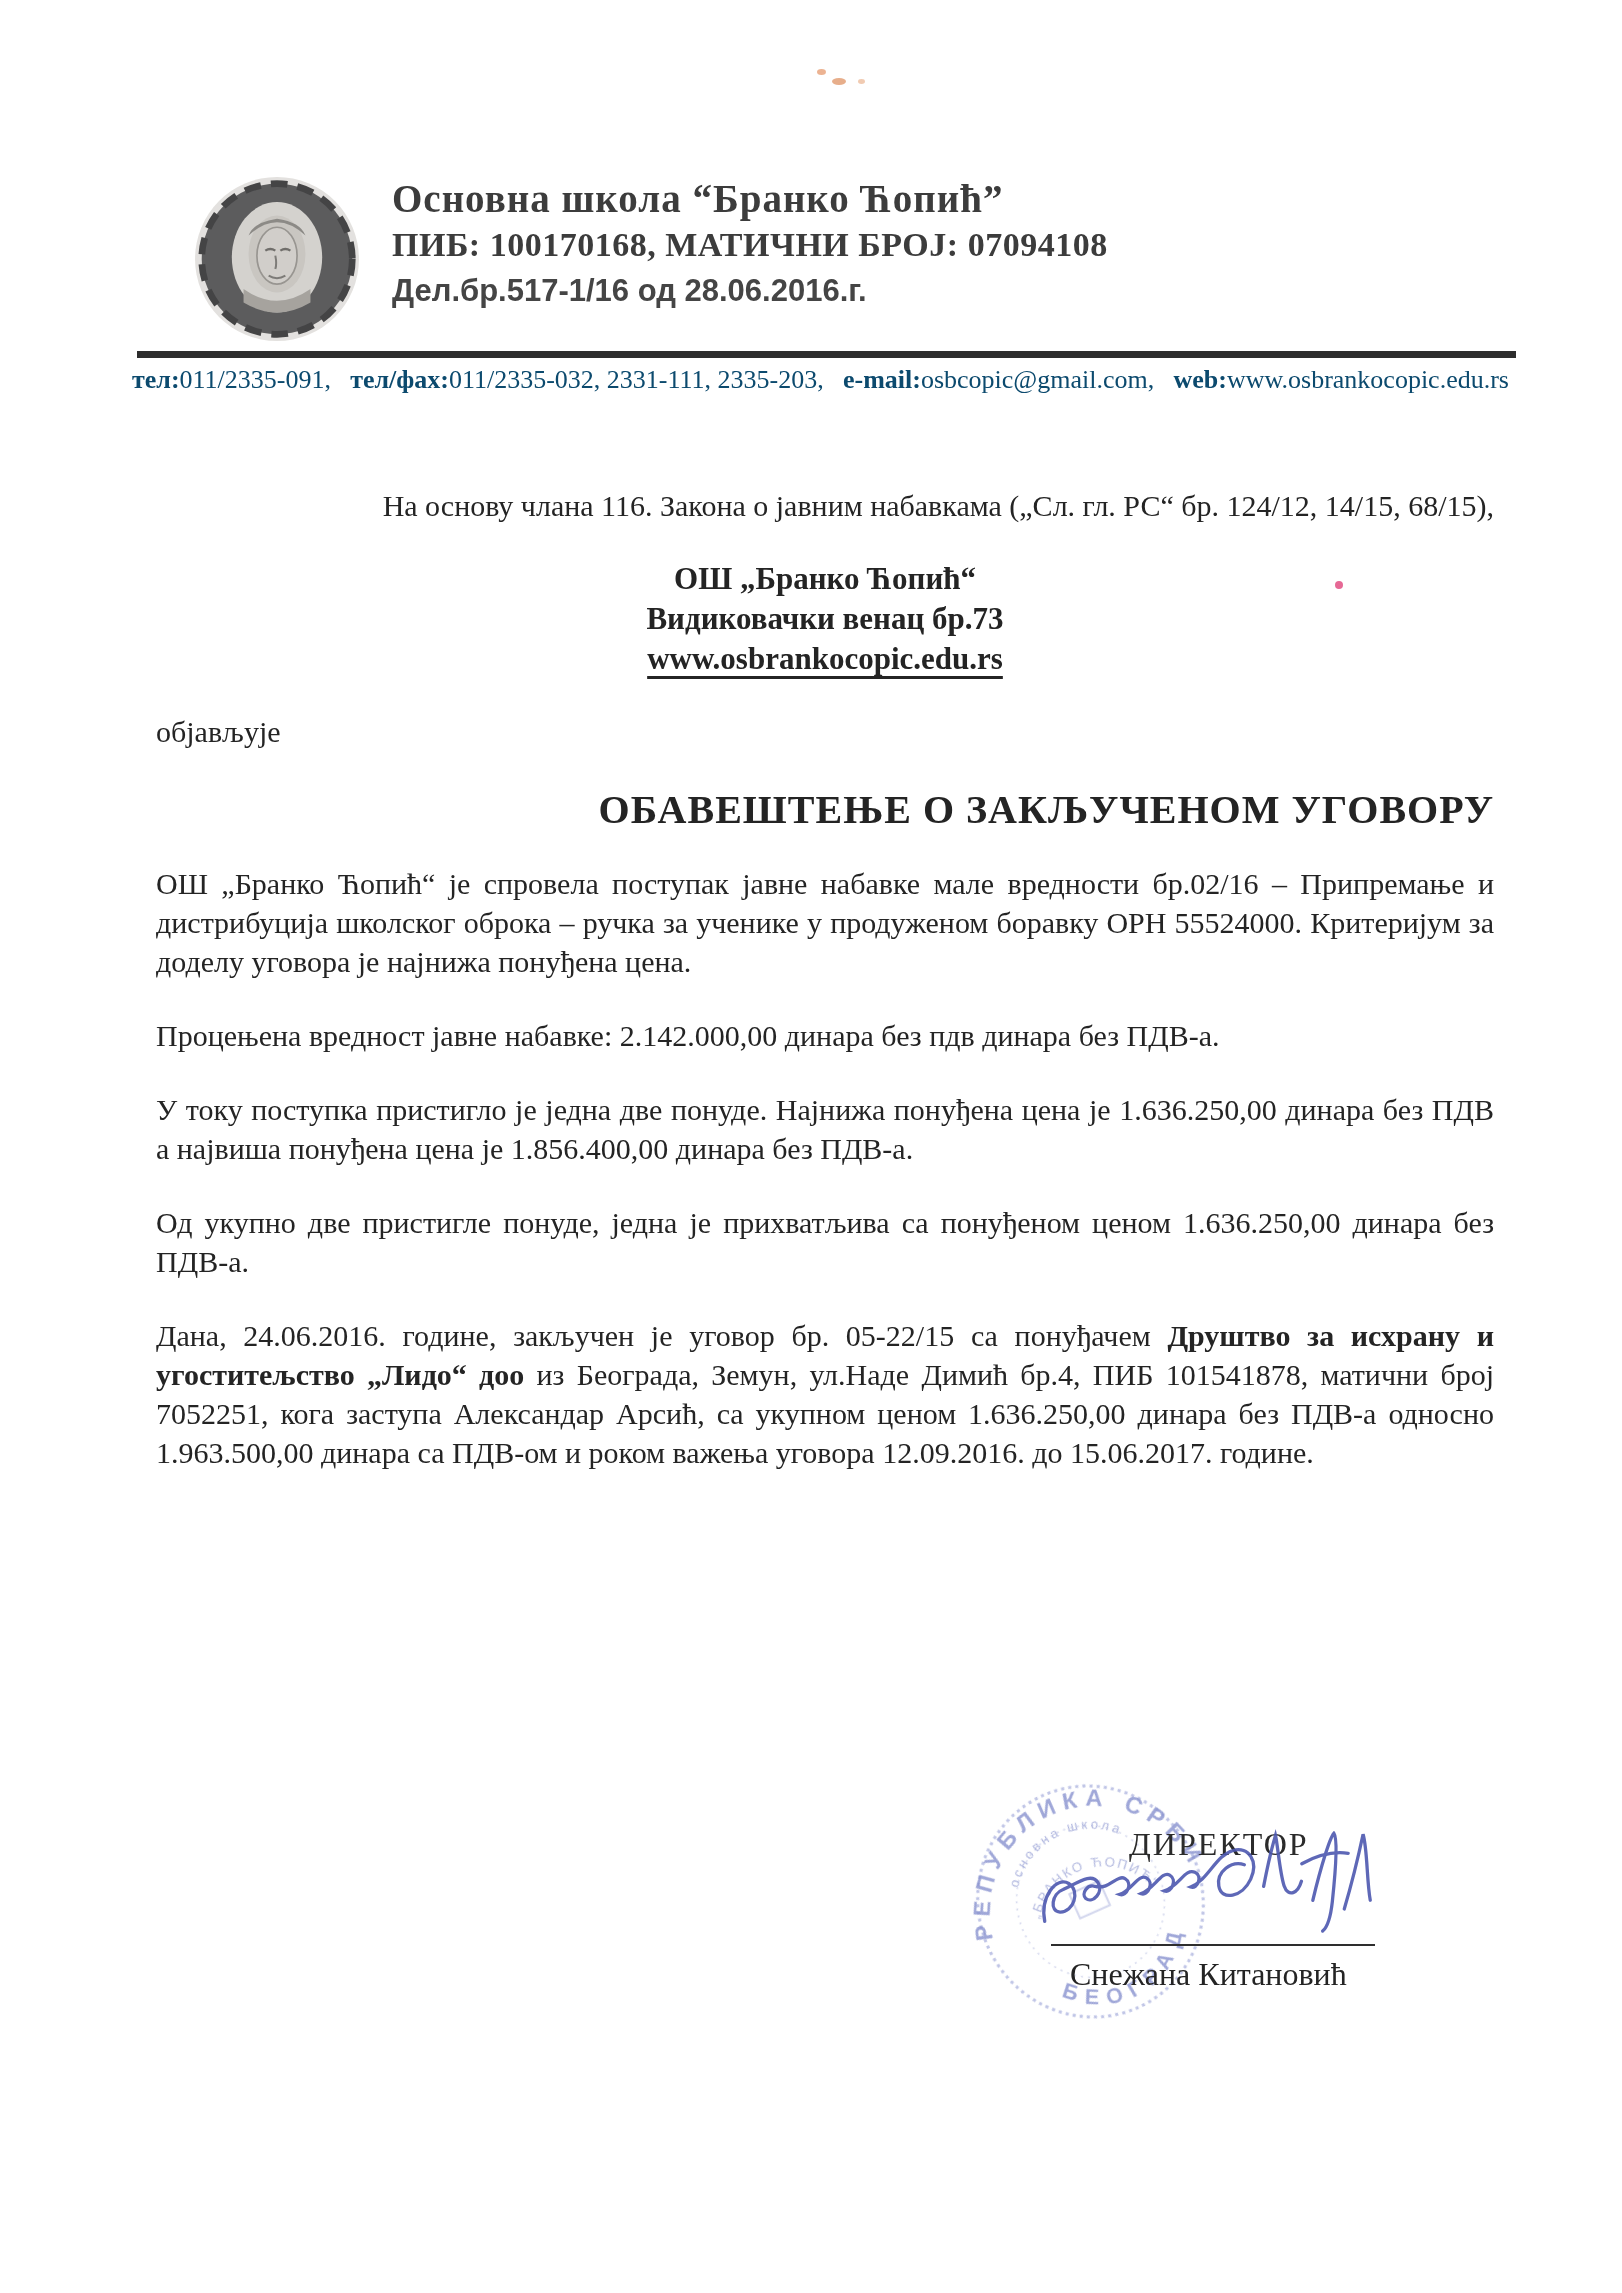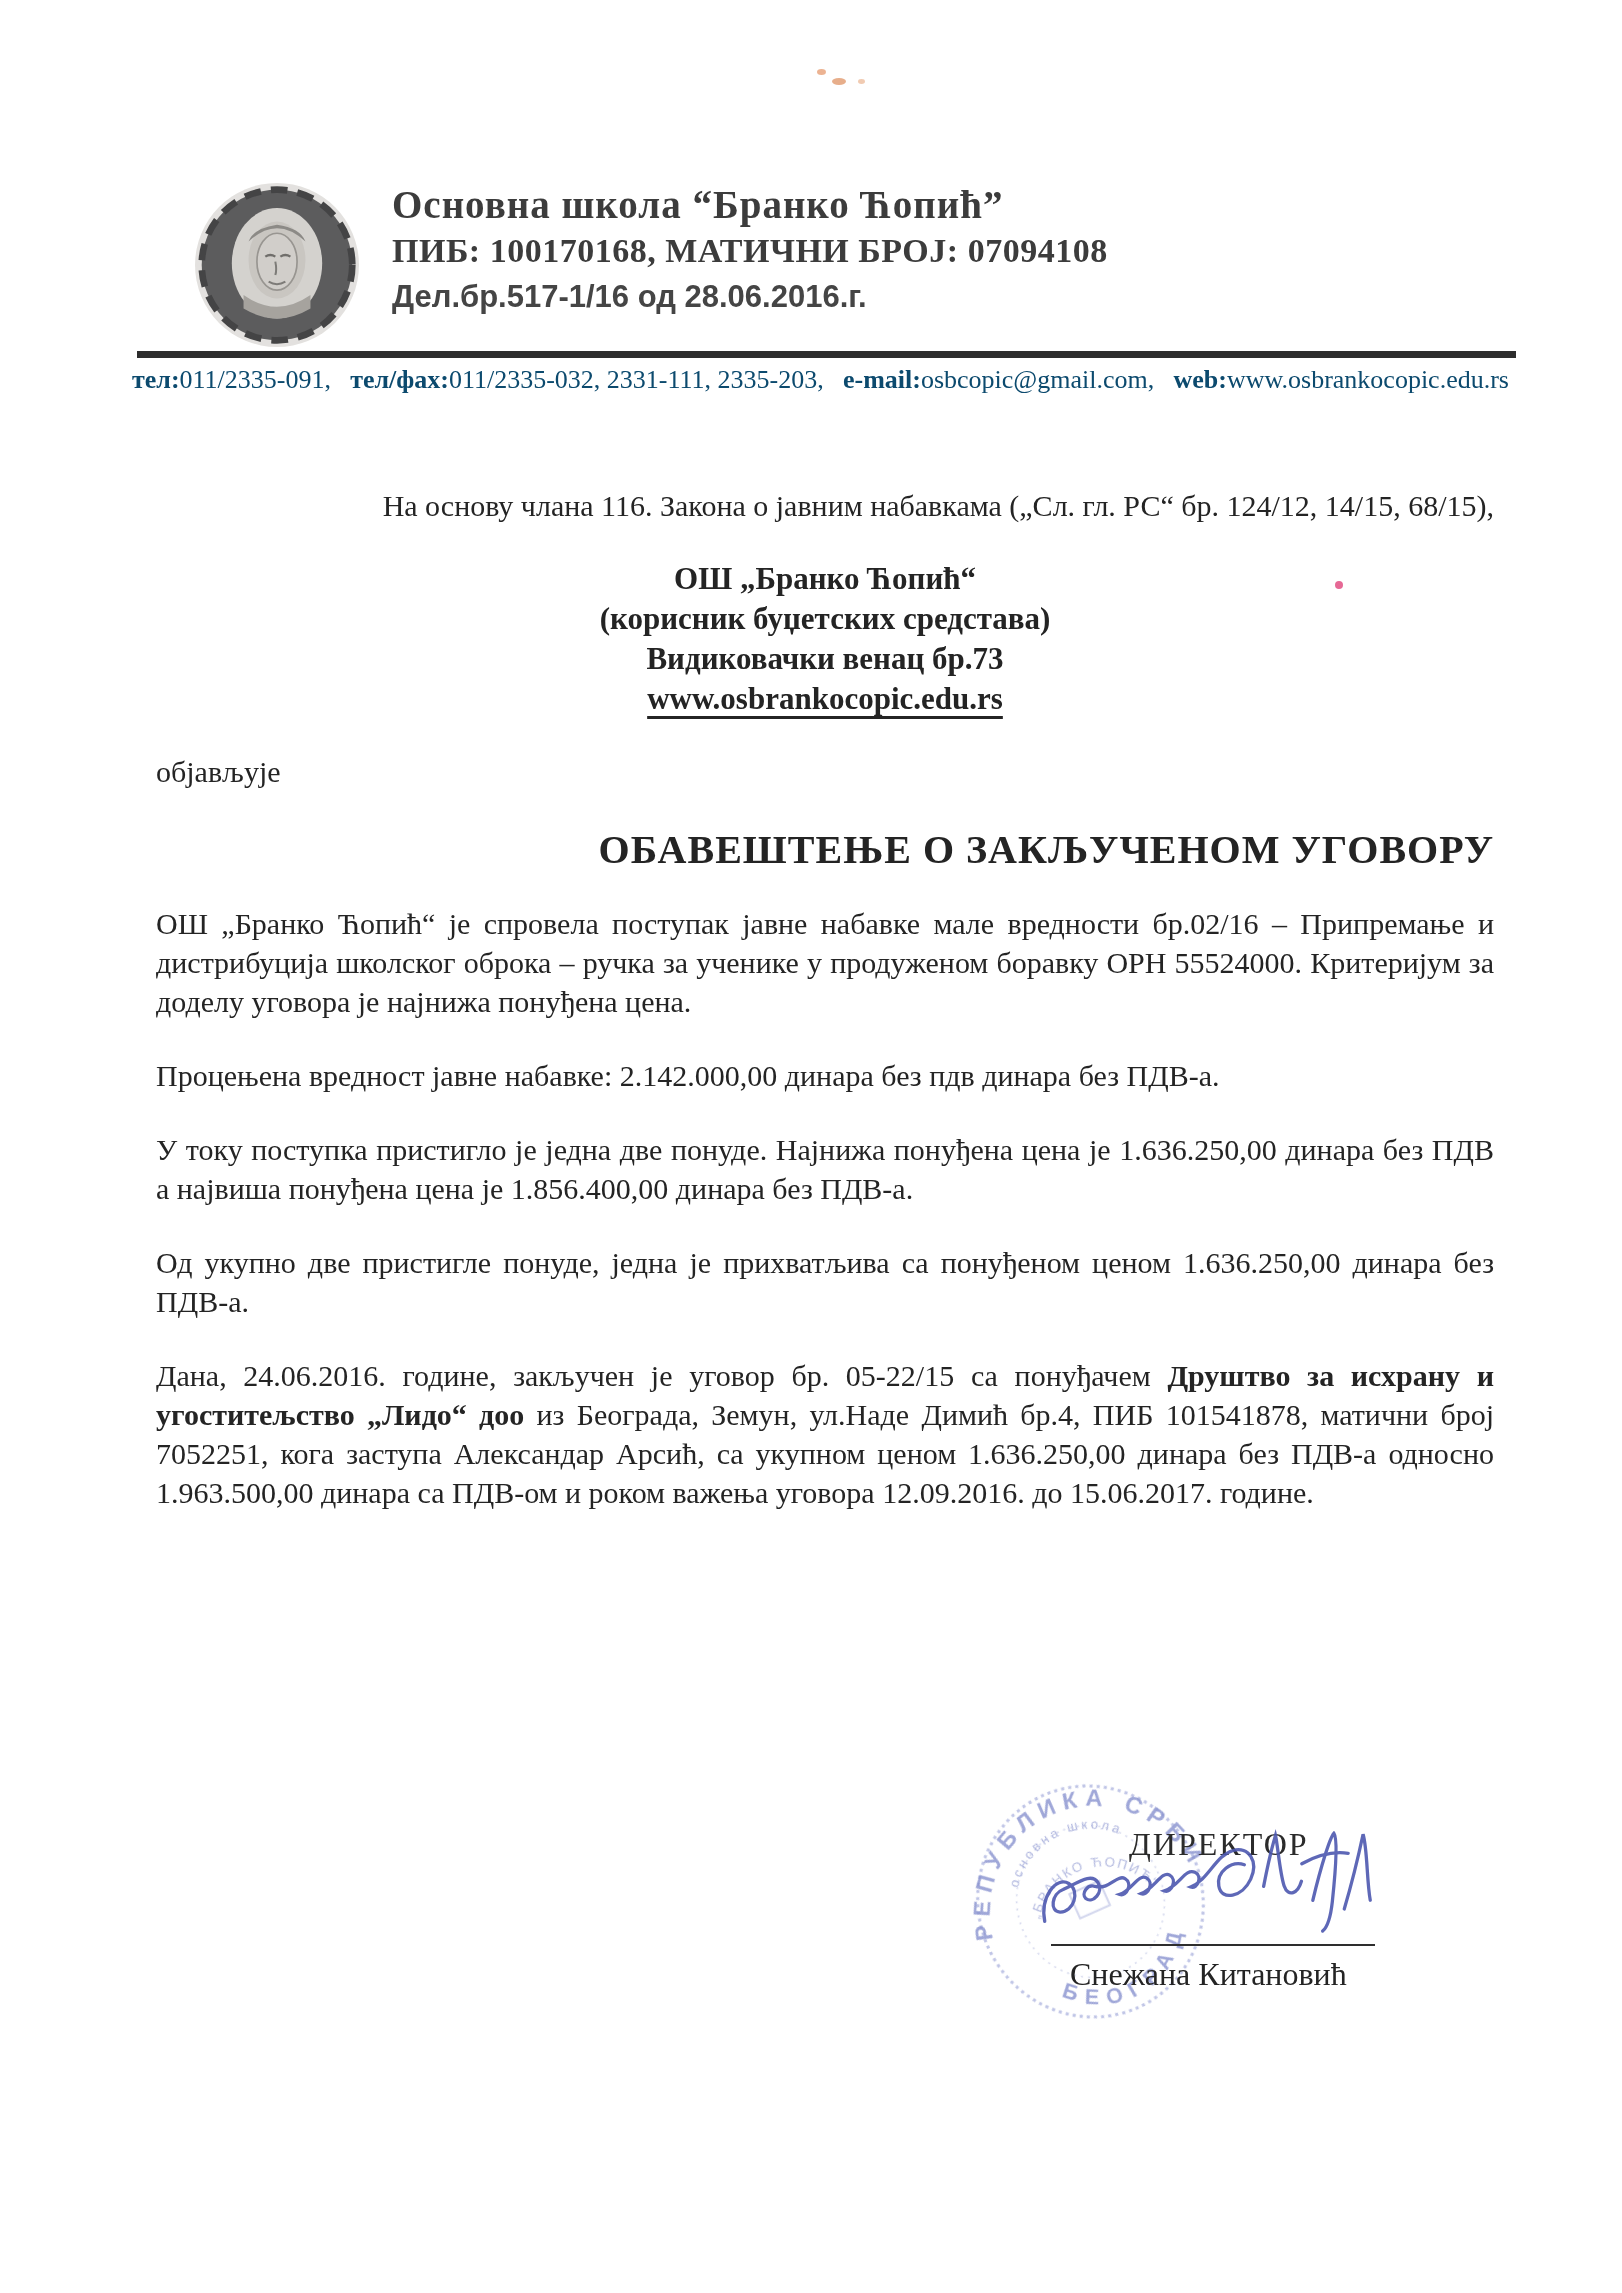--- a/index.html
+++ b/index.html
@@ -4,21 +4,21 @@
 <style>
   * { margin:0; padding:0; box-sizing:border-box; }
   html,body { background:#ffffff; }
   .page {
     position:relative; width:1623px; height:2294px; margin:0 auto;
     background:#ffffff; overflow:hidden;
     font-family:"Liberation Serif", serif; color:#252525;
   }
 
   
-  .letterhead { position:absolute; top:178px; left:193px; display:flex; }
+  .letterhead { position:absolute; top:172px; left:193px; display:flex; }
   .seal { width:168px; height:174px; filter:blur(0.4px) contrast(.92); }
   .head-lines { margin-left:31px; padding-top:3.9px; color:#3c3c3c; }
   .school-name   { font-size:39px; font-weight:bold; letter-spacing:1px; line-height:46px; }
   .school-address{ font-size:37px; font-weight:bold; letter-spacing:1px; line-height:46px; }
   .school-ids    { font-size:34px; font-weight:bold; letter-spacing:0.5px; line-height:46px; }
   .protocol      { font-size:31px; font-weight:bold; line-height:45px;
                    font-family:"Liberation Sans", sans-serif; color:#454545; }
 
   .head-rule { position:absolute; top:351px; left:137px; width:1379px; height:6.8px;
                background:#2d2d2d; }
@@ -90,21 +90,20 @@
     <span><span class="lbl">тел/фах:</span><span>011/2335-032,  2331-111,  2335-203,</span></span>
     <span><span class="lbl">e-mail:</span><span>osbcopic@gmail.com,</span></span>
     <span><span class="lbl">web:</span><span>www.osbrankocopic.edu.rs</span></span>
   </div>
 
   <div class="content">
     <p class="legal">На основу члана 116. Закона о јавним набавкама („Сл. гл. РС“ бр. 124/12, 14/15, 68/15),</p>
 
     <div class="issuer-block">
       <div>ОШ „Бранко Ћопић“</div>
-      <div>(корисник буџетских средстава)</div>
       <div>Видиковачки венац бр.73</div>
       <div class="issuer-website">www.osbrankocopic.edu.rs</div>
     </div>
 
     <div class="announce">објављује</div>
 
     <h1 class="doc-title">ОБАВЕШТЕЊЕ О ЗАКЉУЧЕНОМ УГОВОРУ</h1>
 
     <p class="para">ОШ „Бранко Ћопић“ је спровела поступак јавне набавке мале вредности бр.02/16 – Припремање и дистрибуција школског оброка – ручка за ученике у продуженом боравку ОРН 55524000. Критеријум за доделу уговора је најнижа понуђена цена.</p>
     <p class="para">Процењена вредност јавне набавке: 2.142.000,00 динара без пдв динара без ПДВ-а.</p>

